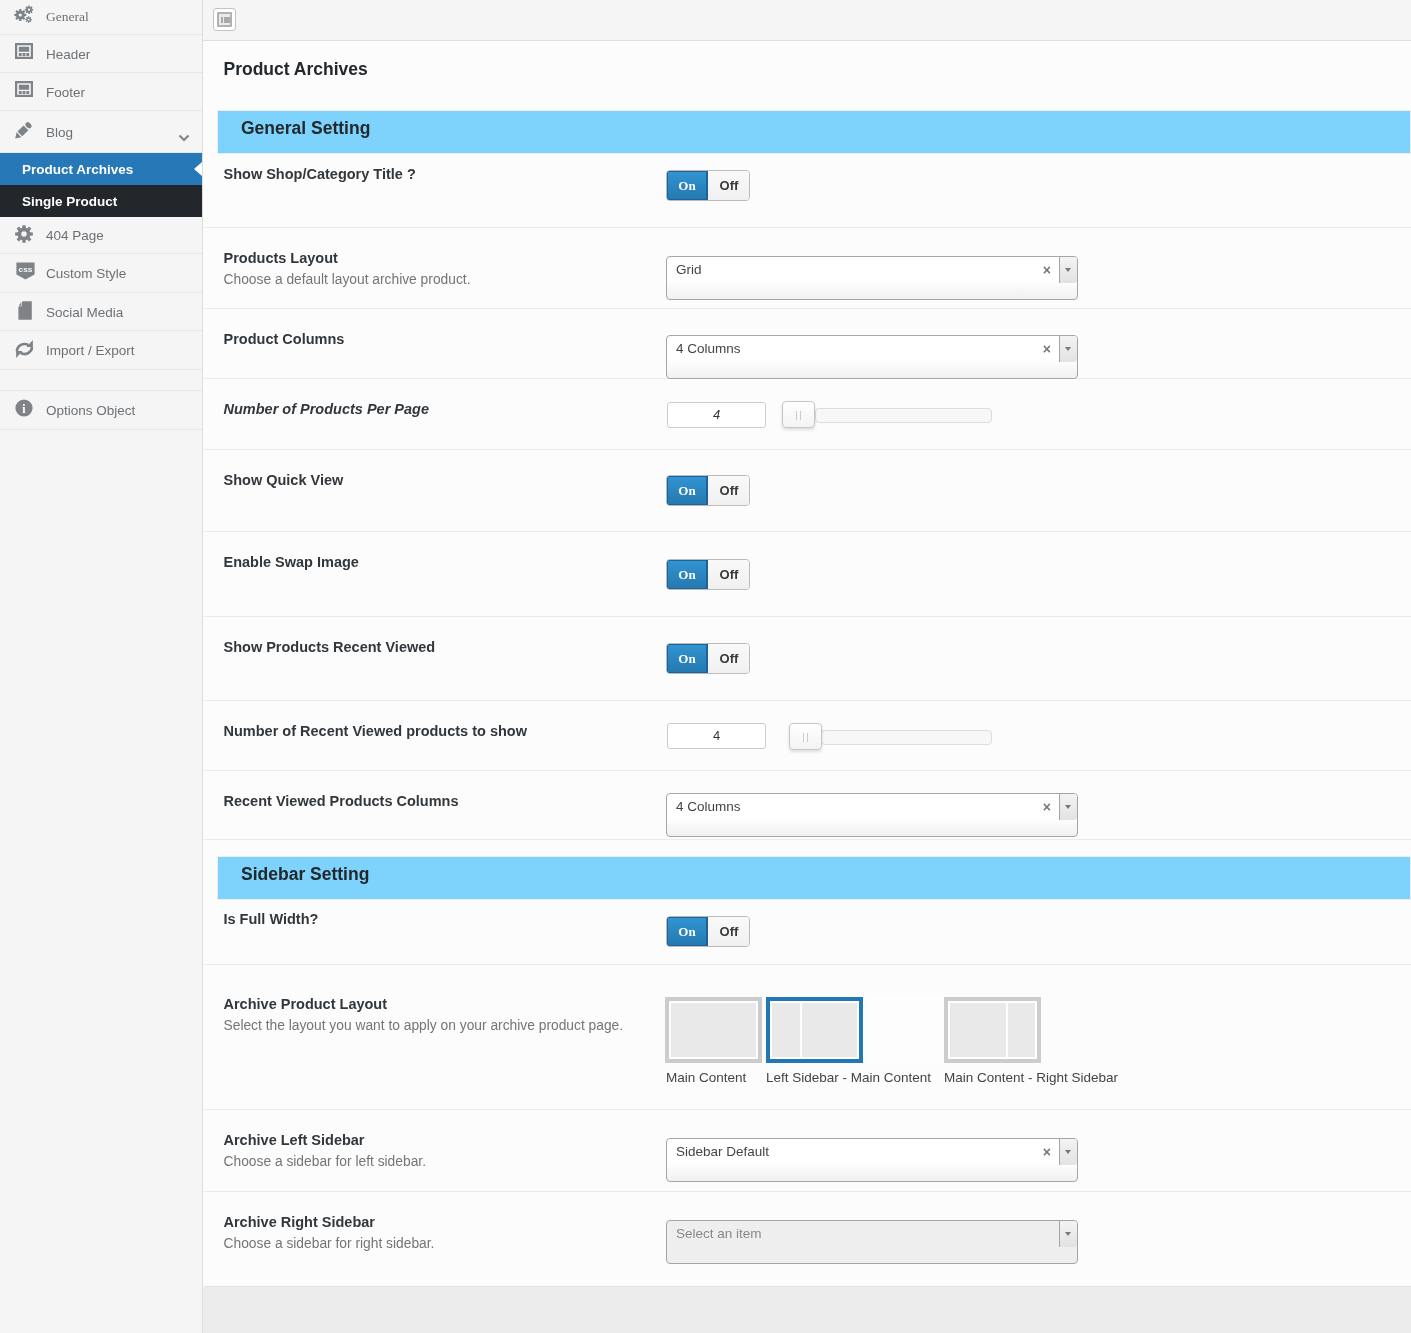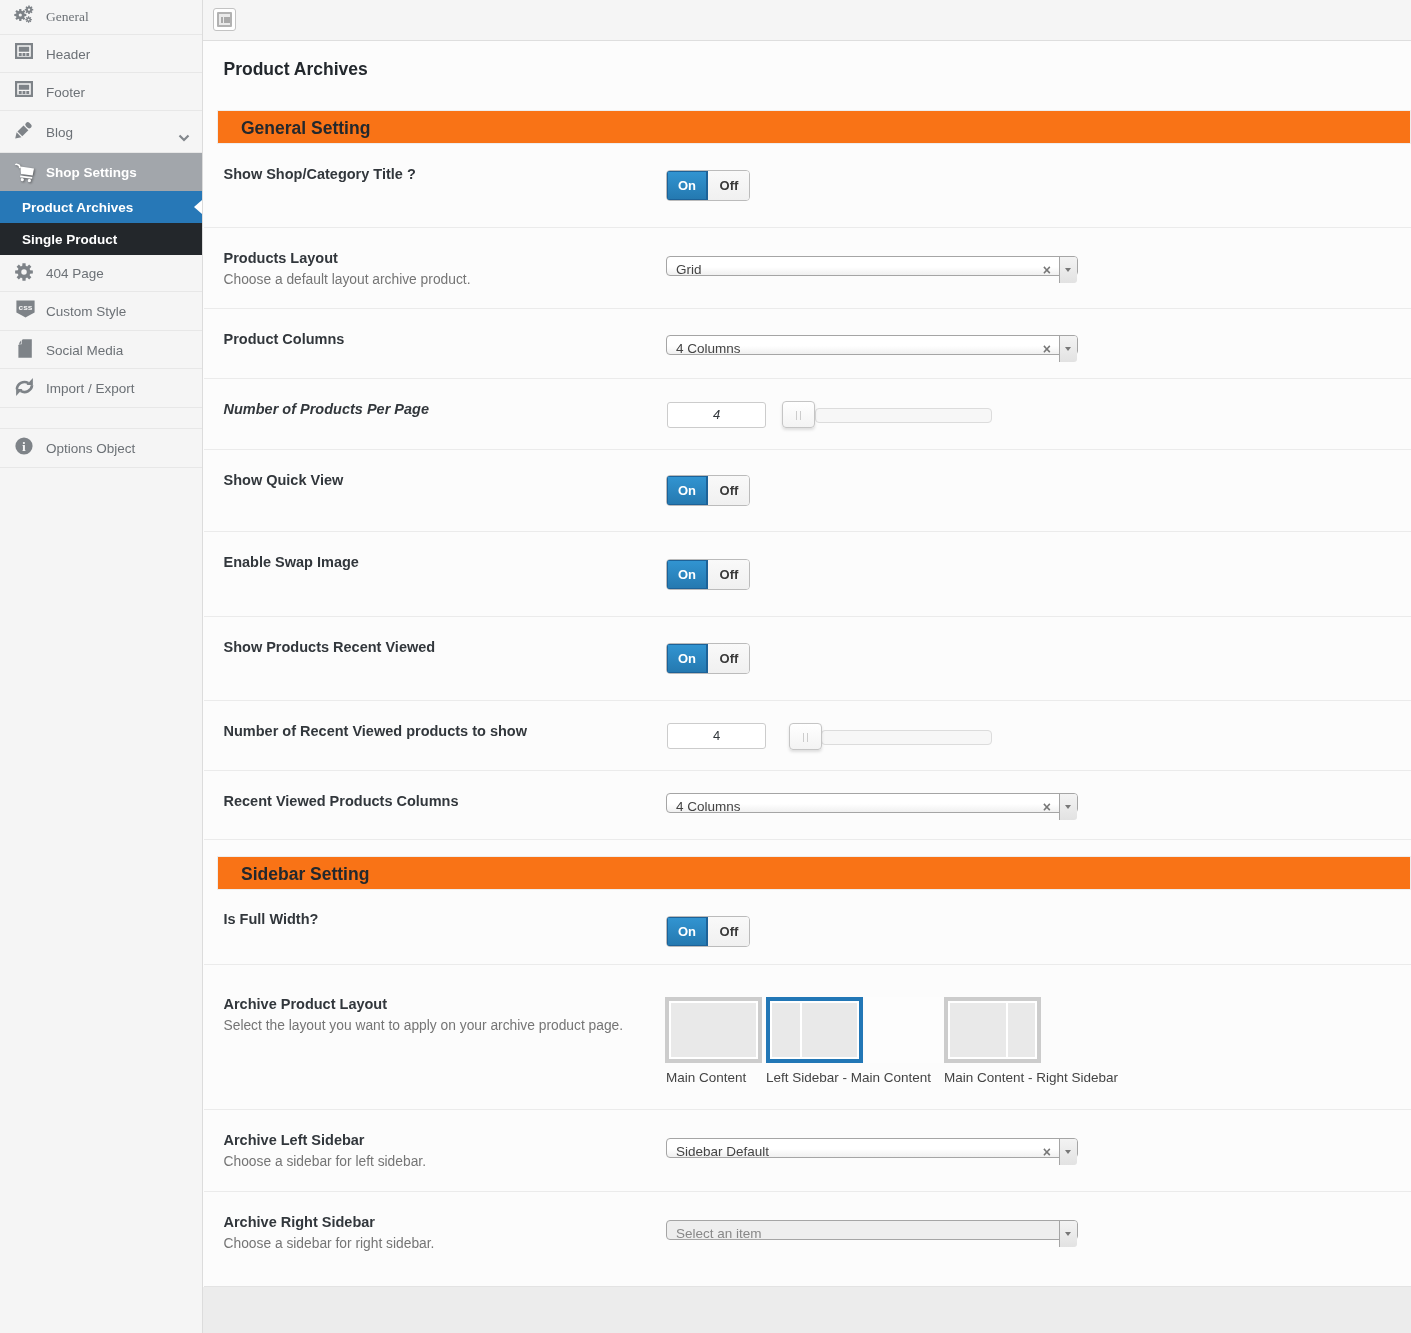--- a/index.html
+++ b/index.html
@@ -25,31 +25,31 @@
 .chev { position:absolute; right:12px; top:50%; margin-top:-4px; }
 
 #topbar { position:absolute; left:203px; top:0; width:1208px; height:41px; background:#f5f5f5; border-bottom:1px solid #dedede; }
 #expandbtn { position:absolute; left:10px; top:8px; width:23px; height:23px; background:#fff; border:1px solid #c3c3c3; border-radius:3px; }
 #expandbtn .in { position:absolute; left:3px; top:3px; width:15px; height:15px; border:2px solid #b2b2b2; background:#eaeaea; border-radius:1px; }
 #expandbtn .in2 { position:absolute; left:4.5px; top:2.5px; width:6.5px; height:6px; background:#a9a9a9; }
 #expandbtn .in3 { position:absolute; left:1.5px; top:2.5px; width:2px; height:6px; background:#a9a9a9; }
 
 #content { position:absolute; left:204px; top:41px; width:1207px; height:1292px; background:#fcfcfc; }
 .ptitle { position:absolute; left:19.5px; top:18px; font-size:17.5px; font-weight:bold; color:#23282d; }
-.sechead { position:absolute; left:13px; right:0; height:34px; background:#f97316; border:1px solid #eee; }
+.sechead { position:absolute; left:13px; right:0; height:44px; background:#7dd3fc; border:1px solid #eee; }
 .sechead span { position:absolute; left:23px; top:7px; font-size:17.5px; font-weight:bold; color:#23282d; }
 .row { position:absolute; left:0; right:0; border-bottom:1px solid #ebebeb; }
 .lbl { position:absolute; left:19.5px; top:22px; font-size:14.5px; font-weight:bold; color:#32373c; }
 .desc { position:absolute; left:19.5px; top:43.5px; font-size:13.8px; color:#757575; }
 
 .toggle { position:absolute; left:462px; top:26px; width:84px; height:31px; border-radius:4px; overflow:hidden; border:1px solid #bbb; box-shadow:inset 0 0 0 0 #fff; font-size:13px; font-weight:bold; }
-.toggle .on { position:absolute; left:0; top:0; width:41px; height:29px; background:linear-gradient(to bottom,#3295d2,#2478af); color:#fff; text-align:center; line-height:29px; border-right:1px solid #1d6298; box-shadow:inset 0 0 0 1px #1d6298; }
+.toggle .on { position:absolute; left:0; top:0; width:41px; height:29px; background:linear-gradient(to bottom,#3295d2,#2478af); color:#fff; text-align:center; line-height:29px; border-right:1px solid #1d6298; box-shadow:inset 0 0 0 1px #1d6298;font-family:Liberation Serif, serif; }
 .toggle .off { position:absolute; left:41px; top:0; width:42px; height:29px; background:linear-gradient(to bottom,#f9f9f9,#f0f0f0); color:#3a3a3a; text-align:center; line-height:29px; }
 
-.sel { position:absolute; left:462px; width:412px; height:20px; border:1px solid #a5a5a5; border-radius:4px; background:linear-gradient(to bottom,#ffffff 55%,#f0f0f0 100%); }
+.sel { position:absolute; left:462px; width:412px; height:44px; border:1px solid #a5a5a5; border-radius:4px; background:linear-gradient(to bottom,#ffffff 55%,#f0f0f0 100%); }
 .sel .txt { position:absolute; left:9px; top:0; line-height:26px; font-size:13.5px; color:#444; }
 .sel .x { position:absolute; right:26px; top:0; line-height:26px; font-size:14px; color:#777; font-weight:bold; }
 .sel .btn { position:absolute; right:0; top:0; width:18px; height:26px; border-left:1px solid #a5a5a5; border-radius:0 3px 3px 0; background:linear-gradient(to bottom,#f3f3f3,#e2e2e2); }
 .sel .btn i { position:absolute; left:5px; top:11px; width:0; height:0; border-left:3.5px solid transparent; border-right:3.5px solid transparent; border-top:4.5px solid #777; }
 .sel.dis { background:#eee; }
 .sel.dis .txt { color:#888; }
 
 .numin { position:absolute; left:463px; top:23px; width:99px; height:26px; border:1px solid #ccc; border-radius:3px; background:#fff; text-align:center; line-height:24px; font-size:13px; color:#32373c; }
 .track { position:absolute; height:15px; background:#f7f7f7; border:1px solid #dcdcdc; border-radius:4px; }
 .handle { position:absolute; width:33px; height:27px; background:linear-gradient(to bottom,#ffffff,#f3f3f3); border:1px solid #c5c5c5; border-radius:4px; box-shadow:0 2px 3px rgba(0,0,0,.12); }
@@ -100,36 +100,20 @@
             <rect x="-3.4" y="6.0" width="6.8" height="8.6"></rect>
             <polygon points="-3.4,15.8 3.4,15.8 0,21.2"></polygon>
           </g>
         </svg>
       </span>
     <span class="tx">Blog</span>
     <span class="chev"><svg width="12" height="8" viewBox="0 0 12 8">
           <polyline points="1.5,1.5 6,6 10.5,1.5" fill="none" stroke="#82878c" stroke-width="2.2"></polyline>
         </svg></span>
   </div>
-  <div class="mi mi-shop">
-    <span class="ic" style="width:21px; height:21px;">
-        <svg width="21" height="21" viewBox="0 0 21 21" style="filter:drop-shadow(1.2px 1.4px 0.8px rgba(0,0,0,.45));">
-          <g fill="#fff">
-            <path d="M0.8,3.6 C1.0,2.4 2.2,1.8 3.3,2.2 L4.9,2.8 C5.6,3.05 6.1,3.6 6.3,4.3 L6.9,6.2 L5.2,6.8 L4.5,4.6 C4.45,4.4 4.3,4.25 4.1,4.18 L2.6,3.6 z"></path>
-            <g transform="rotate(5 13 11)">
-              <polygon points="5.9,5.6 19.6,6.3 18.9,13.4 7.2,13.0"></polygon>
-              <polygon points="6.6,14.6 18.6,15.0 18.6,16.7 6.6,16.3"></polygon>
-              <circle cx="9.0" cy="18.6" r="1.6"></circle>
-              <circle cx="16.1" cy="18.8" r="1.6"></circle>
-            </g>
-          </g>
-        </svg>
-      </span>
-    <span class="tx">Shop Settings</span>
-  </div>
   <div class="mi mi-sub mi-pa">
     <span class="tx2">Product Archives</span>
     <span class="arrow-right"></span>
   </div>
   <div class="mi mi-sub mi-sp">
     <span class="tx2">Single Product</span>
   </div>
   <div class="mi mi-std h37">
     <span class="ic">
         <svg width="20" height="20" viewBox="0 0 20 20">

